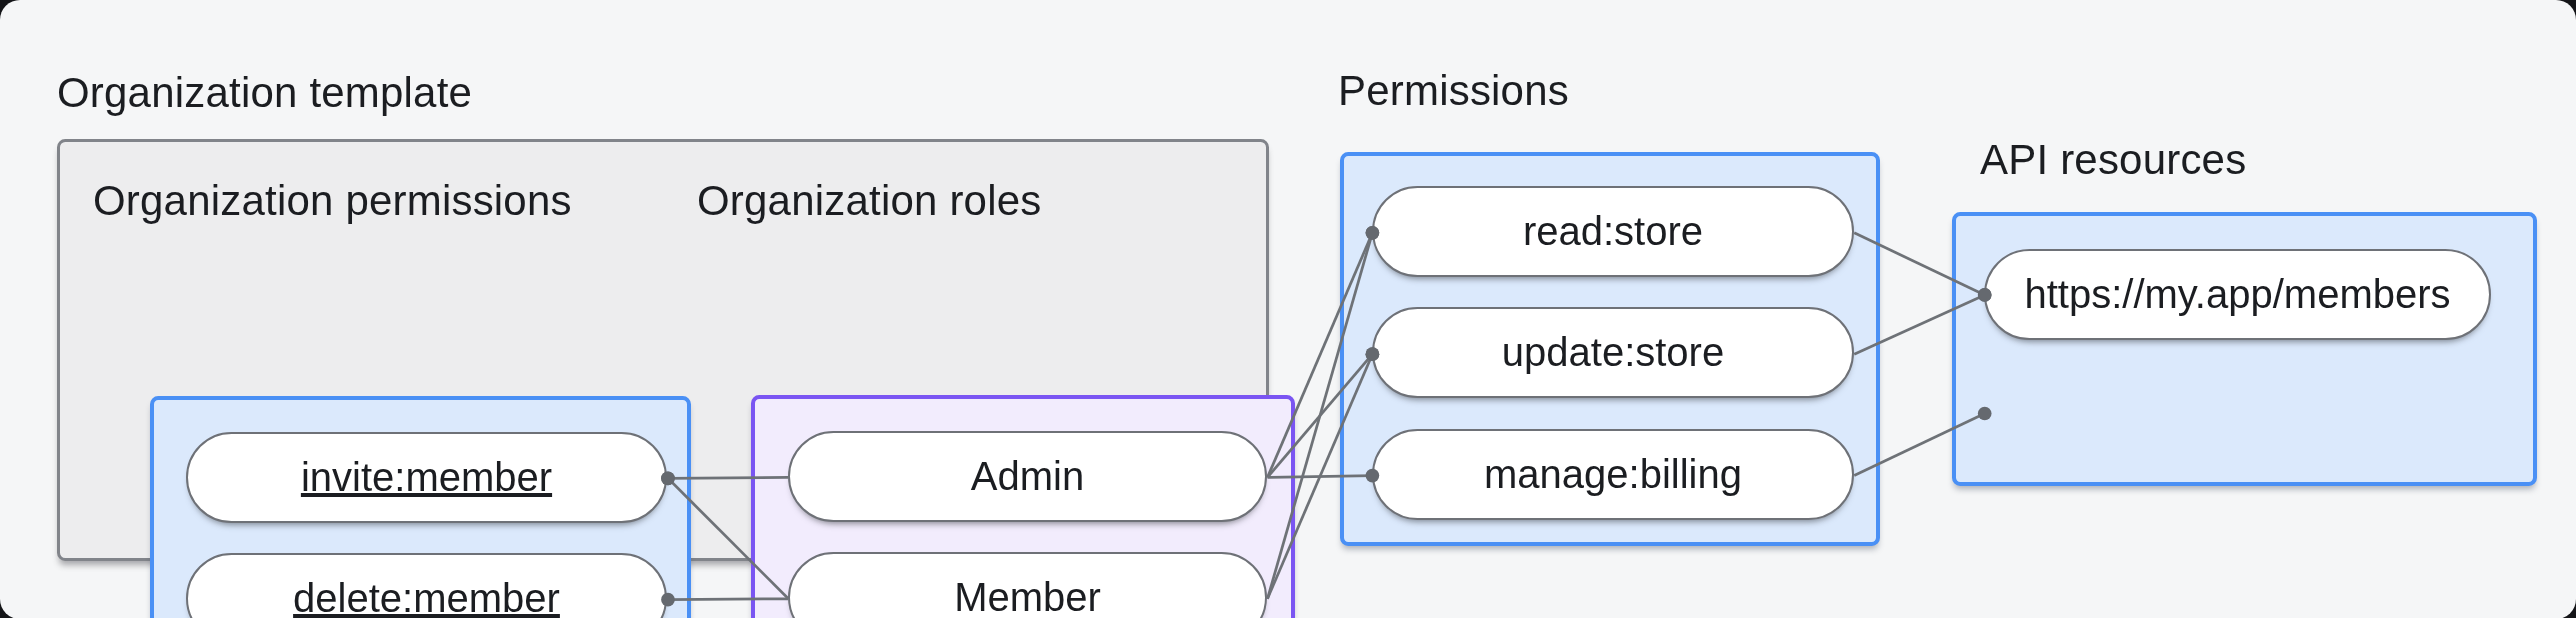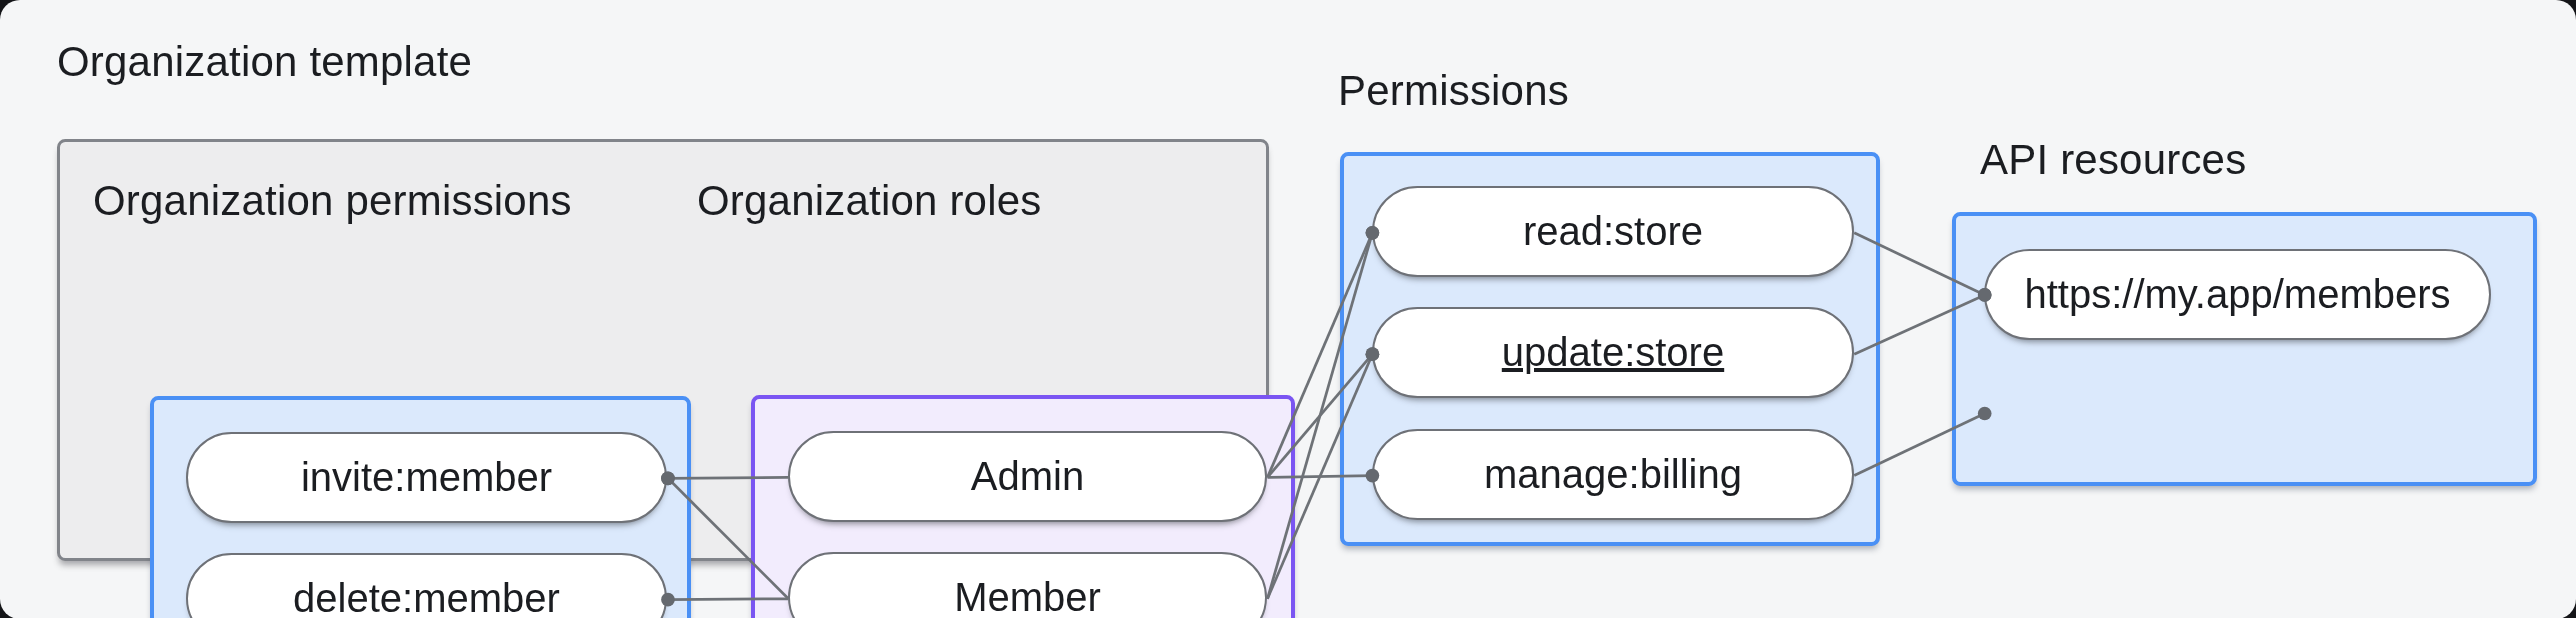--- a/index.html
+++ b/index.html
@@ -35,39 +35,39 @@
   .box-roles{left:691px;top:253px;width:544px;height:274px;}
   .box-permissions{left:1340px;top:152px;width:540px;height:394px;}
   .box-api{left:1952px;top:212px;width:585px;height:274px;}
   .node{
     position:absolute;box-sizing:border-box;height:91px;
     background:#ffffff;border:2.7px solid var(--pill-border,#6e7177);
     border-radius:47px;display:flex;align-items:center;justify-content:center;
     font-size:40px;color:var(--text,#1b1d21);white-space:nowrap;
     box-shadow:0 5.5px 6.4px -3.7px rgba(50,52,58,.55);
   }
-  .box-orgperm .node{left:32px;width:481px;}
+  .box-orgperm .node{left:32px;width:481px;text-decoration:underline;}
   .box-roles .node{left:33px;width:479px;}
   .box-permissions .node{left:28px;width:482px;}
   .box-api .node{left:28px;width:507px;}
   .slot-0{top:32px;}
   .slot-1{top:153px;}
   .box-permissions .slot-0{top:30px;}
-  .box-permissions .slot-1{top:151px;text-decoration:underline;}
+  .box-permissions .slot-1{top:151px;}
   .box-permissions .slot-2{top:273px;}
   .box-api .slot-0{top:33px;}
   .box-api .slot-1{top:151px;}
   #edge-layer{position:absolute;left:0;top:0;width:2576px;height:619px;pointer-events:none;}
 </style>
 </head>
 <body>
 
 <div class="canvas" id="canvas">
 
-  <div class="heading" style="left:57px;top:39px;">Organization template</div>
+  <div class="heading" style="left:57px;top:70px;">Organization template</div>
 
   <div class="box template-box">
     <div class="heading" style="left:33px;top:36px;">Organization permissions</div>
     <div class="heading" style="left:637px;top:36px;text-align:right;">Organization roles</div>
 
     <div class="box blue-box box-orgperm">
       <div class="node slot-0">
         <span>invite:member</span>
       </div>
       <div class="node slot-1">

